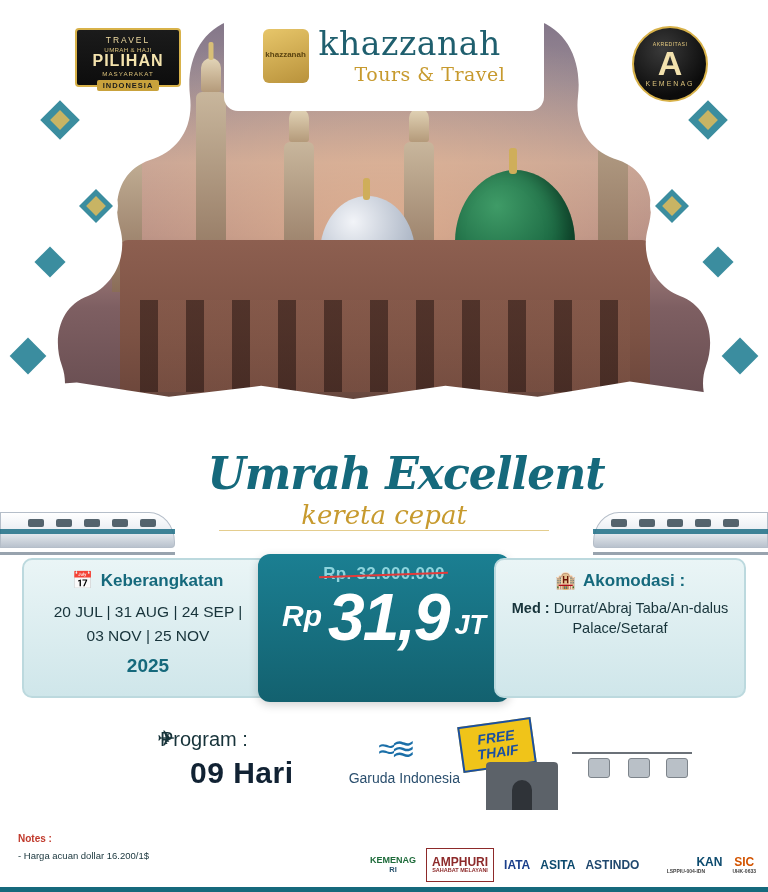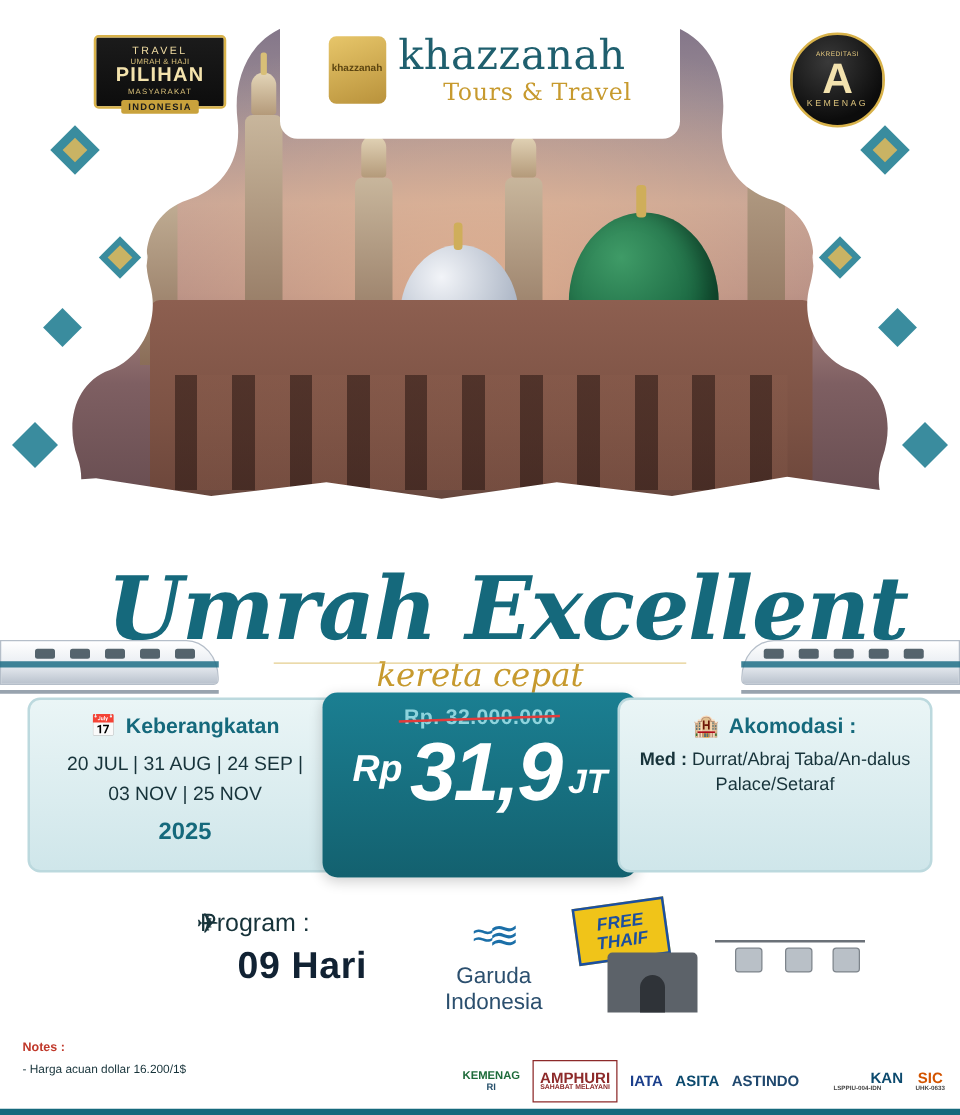--- a/index.html
+++ b/index.html
@@ -140,21 +140,21 @@
     align-items:center; justify-content:center; color:#e9cf84;
   }
   .badge-a .ba1 { font-size:5.2px; letter-spacing:.4px; color:#e3c87e; }
   .badge-a .ba2 { font-size:34px; font-weight:bold; line-height:.95; color:#f3e2ae; }
   .badge-a .ba3 { font-size:7px; letter-spacing:2px; color:#d9c07a; }
 
   
   .title-wrap { position:absolute; top:452px; left:0; width:768px; text-align:center; }
   .title-main {
     font-family:"DejaVu Serif", serif; font-style:italic; font-weight:bold;
-    font-size:70px; color:#15697c; letter-spacing:-1px; line-height:1;padding-left:44px;
+    font-size:44px; color:#15697c; letter-spacing:-1px; line-height:1;padding-left:44px;
   }
   .title-sub {
     font-family:"DejaVu Serif", serif; font-style:italic;
     font-size:26px; color:#c79a2e; margin-top:4px;
   }
   .title-rule {
     position:absolute; top:78px; left:50%; transform:translateX(-50%);
     width:330px; height:1px; background:#d9b85e; opacity:.7;
   }
 
@@ -231,21 +231,21 @@
     position:absolute; left:160px; top:16px; font-size:20px; color:#17333a;
   }
   .prog-days {
     position:absolute; left:190px; top:44px; font-size:30px; font-weight:bold; color:#123; letter-spacing:.5px;
   }
   .plane-ic { position:absolute; left:157px; top:14px; font-size:22px; color:#17333a; }
   .garuda {
     position:absolute; left:330px; top:22px; width:130px; text-align:center;
   }
   .garuda .bird { font-size:30px; color:#1b6fa8; line-height:1; letter-spacing:-4px; }
-  .garuda .gname { font-size:18px; color:#2b4f6e; margin-top:6px; }
+  .garuda .gname { font-size:14px; color:#2b4f6e; margin-top:6px;text-align:right; }
   .free-thaif {
     position:absolute; left:460px; top:10px; width:74px; height:46px;
     background:#f0c419; border:2px solid #1b4fa0; transform:rotate(-8deg);
     color:#1b4fa0; font-size:14px; font-weight:bold; text-align:center;
     line-height:1.05; padding-top:6px; font-style:italic;
   }
   .arch-ic {
     position:absolute; left:486px; top:50px; width:72px; height:48px;
     background:#5c6269; border-radius:4px 4px 0 0;
   }

